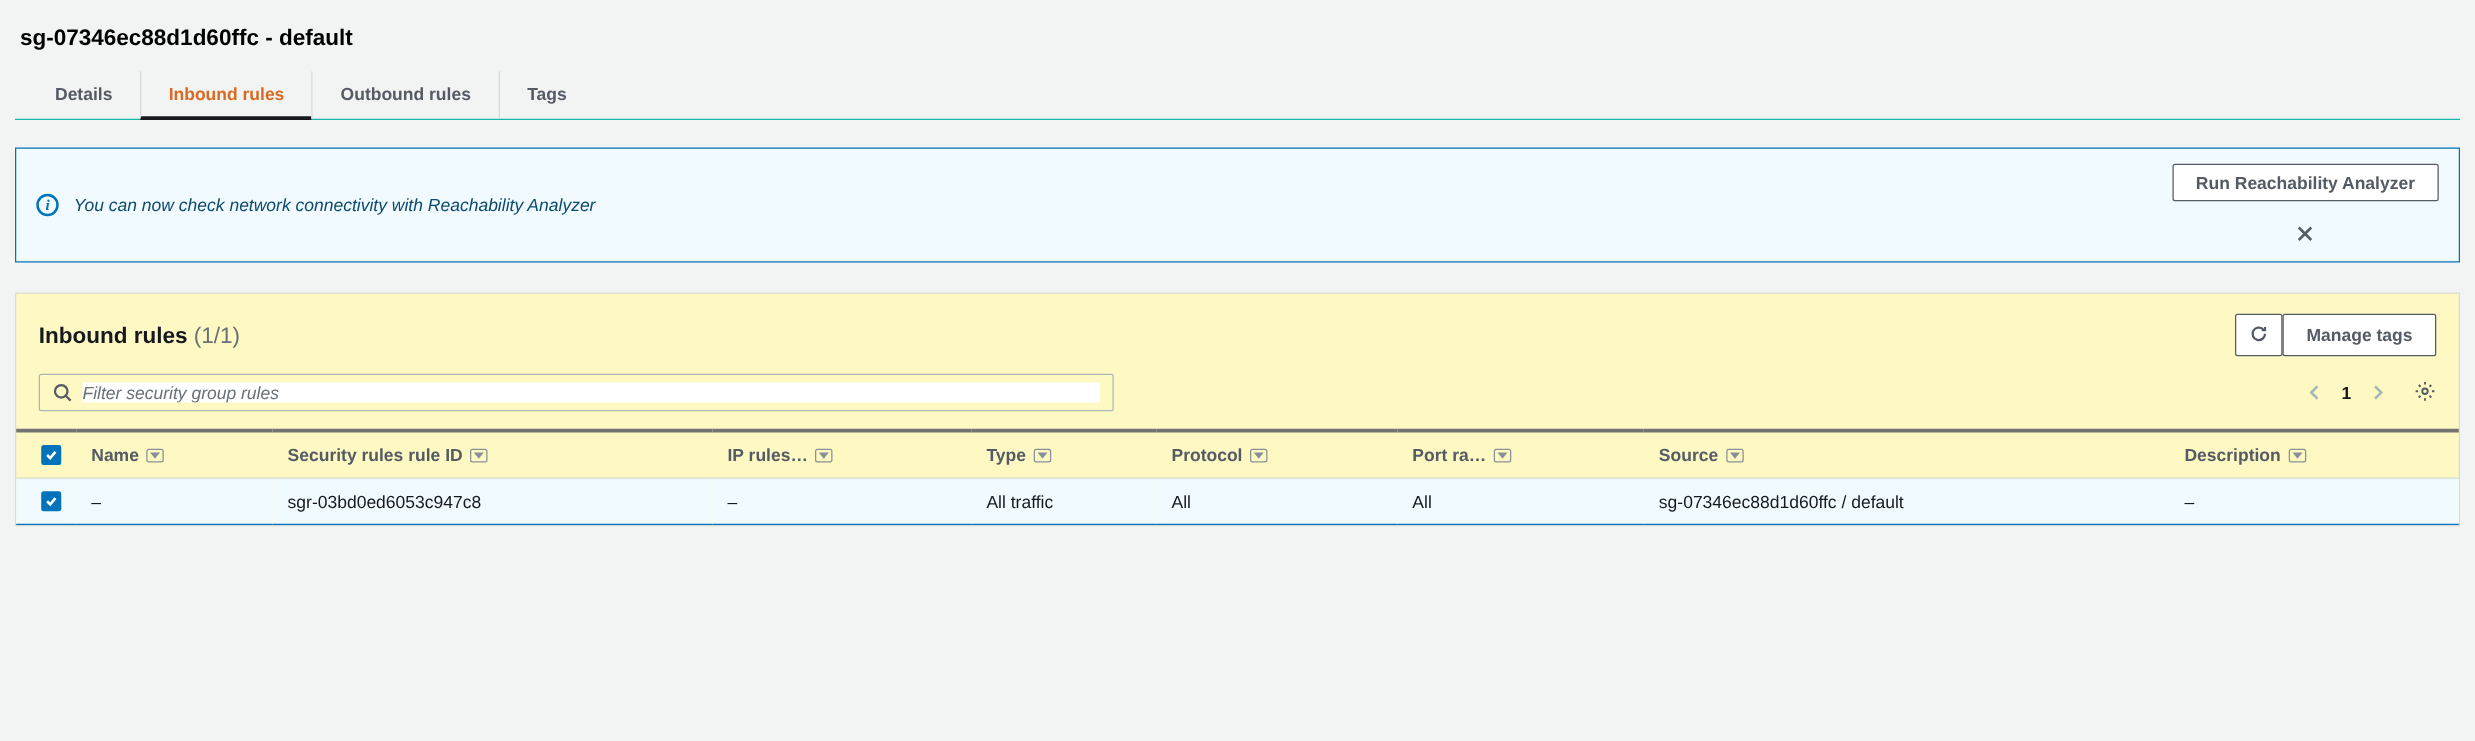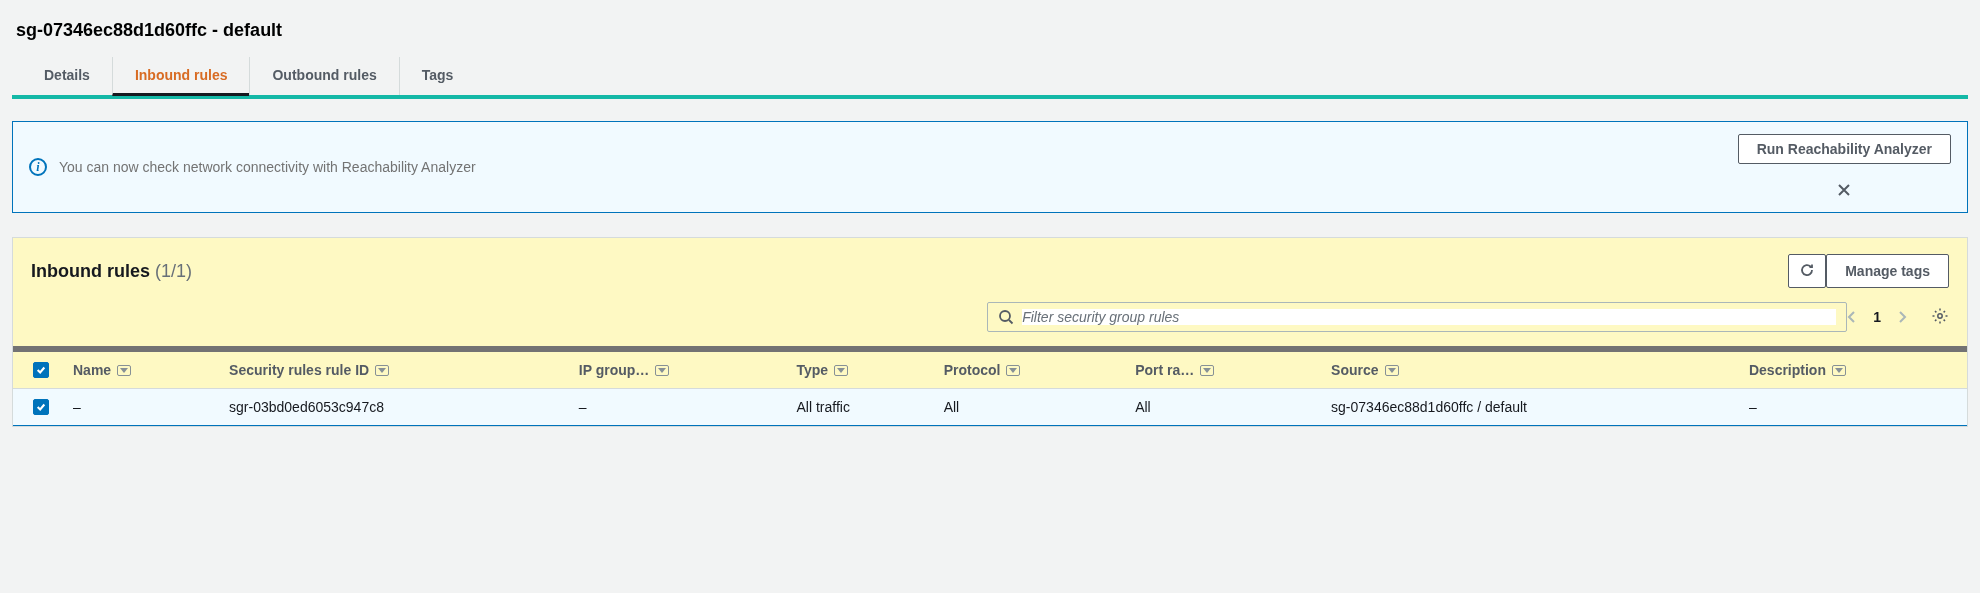--- a/index.html
+++ b/index.html
@@ -11,21 +11,21 @@
   }
   .page { padding: 12px 12px 20px 12px; }
   .title {
     font-size: 18px;
     font-weight: 700;
     color: #000000;
     padding: 8px 4px 16px 4px;
   }
   .tabs {
     display: flex;
-    border-bottom: 4px solid #14b8a6;
+    border-bottom: 1px solid #14b8a6;
     padding-left: 10px;
   }
   .tab {
     padding: 10px 22px;
     font-size: 14px;
     font-weight: 700;
     color: #545b64;
     cursor: pointer;
     border-left: 1px solid #d5dbdb;
   }
@@ -46,21 +46,21 @@
   }
   .notice-left { display: flex; align-items: center; gap: 12px; }
   .info-icon {
     width: 18px; height: 18px;
     border: 2px solid #0073bb;
     border-radius: 50%;
     display: flex; align-items: center; justify-content: center;
     color: #0073bb; font-weight: 700; font-size: 12px;
     font-family: Georgia, serif; font-style: italic;
   }
-  .notice-text { color: #737373; font-size: 14px; }
+  .notice-text { color: #0c4a6e; font-size: 14px; font-style: italic; }
   .notice-right { display: flex; align-items: center; gap: 16px; flex-direction: column; }
   .btn {
     background: #fff;
     border: 1px solid #545b64;
     padding: 6px 18px;
     font-size: 14px;
     font-weight: 700;
     color: #545b64;
     cursor: pointer;
     border-radius: 2px;
@@ -83,22 +83,22 @@
   }
   .panel-title { font-size: 18px; font-weight: 700; }
   .panel-title .count { font-weight: 400; color: #687078; }
   .panel-actions { display:flex; gap:0;padding-left:28px; }
   .icon-btn {
     background:#fff; border:1px solid #545b64; width:38px; height:34px;
     display:flex; align-items:center; justify-content:center; cursor:pointer;
     border-radius:2px;
   }
   .toolbar-row {
-    display:flex; align-items:center; justify-content:flex-end;
-    margin-bottom: 14px;  margin-left: 36px;
+    display:flex; align-items:center; justify-content:space-between;
+    margin-bottom: 14px; 
   }
   .search-box {
     flex: 0 0 auto;
     width: 860px;
     max-width: 60%;
     border: 1px solid #aab7b8;
     display:flex; align-items:center;
     padding: 6px 10px;
     border-radius: 2px;
   }
@@ -118,21 +118,21 @@
     margin-right: -18px;
     border-collapse: collapse;
     font-size: 14px;
   }
   table.rules th {
     text-align:left;
     padding: 10px 12px;
     font-weight: 700;
     color:#545b64;
     border-bottom: 1px solid #d5dbdb;
-    border-top: 6px solid #737373;
+    border-top: 3px solid #737373;
     white-space: nowrap;
   }
   table.rules th .th-inner { display:flex; align-items:center; gap:6px; }
   .sort-caret {
     width:0;height:0;
     border-left:4px solid transparent;
     border-right:4px solid transparent;
     border-top:5px solid #879196;
     display:inline-block;
   }
@@ -255,21 +255,21 @@
           <th>
               <span class="th-inner">
                 <span>Security rules rule ID</span>
                 <span class="sort-wrap">
                   <span class="sort-caret"></span>
                 </span>
               </span>
             </th>
           <th>
               <span class="th-inner">
-                <span>IP group…</span>
+                <span>IP rules…</span>
                 <span class="sort-wrap">
                   <span class="sort-caret"></span>
                 </span>
               </span>
             </th>
           <th>
               <span class="th-inner">
                 <span>Type</span>
                 <span class="sort-wrap">
                   <span class="sort-caret"></span>

